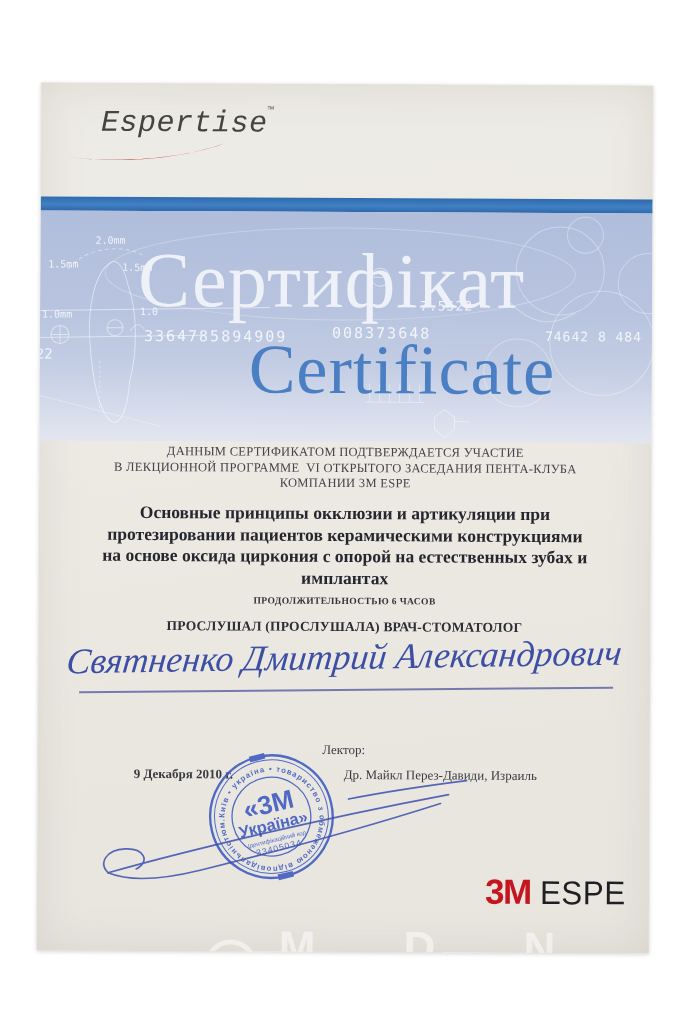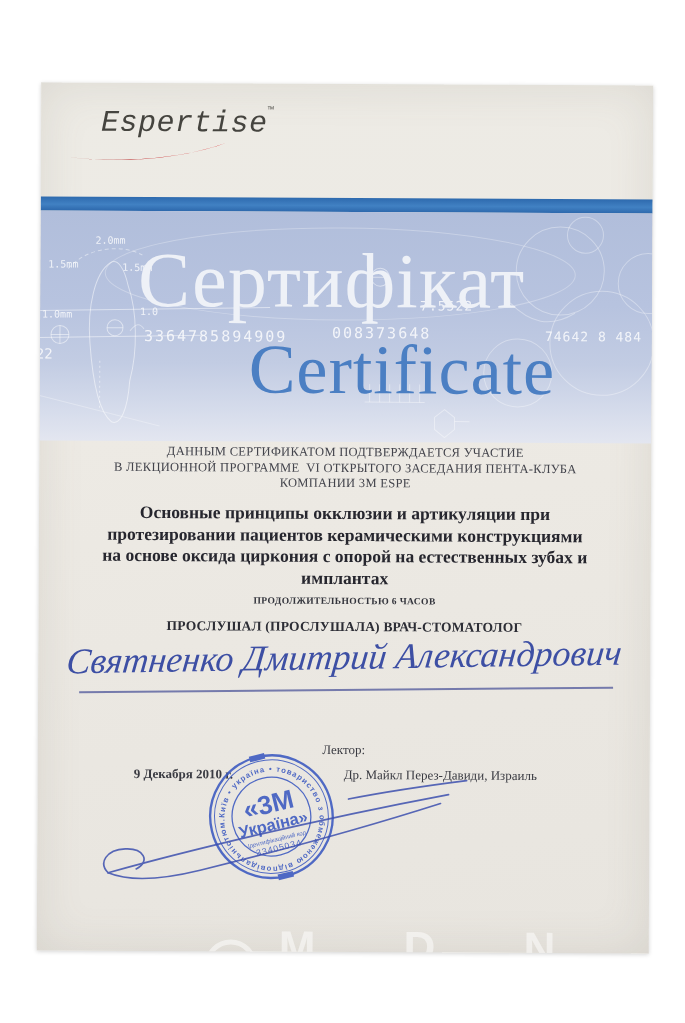--- a/index.html
+++ b/index.html
@@ -199,18 +199,21 @@
 
   <svg class="sig" width="400" height="160" viewBox="0 0 400 160">
     <g stroke="#3c4fae" stroke-width="1.7" fill="none" opacity=".85" stroke-linecap="round">
       <path d="M10,135 C80,115 210,82 350,55"></path>
       <path d="M10,135 C32,144 62,142 102,132 C190,110 268,88 342,64"></path>
       <path d="M10,135 C0,125 8,112 27,111 C45,110 53,123 38,131"></path>
       <path d="M250,60 C290,52 330,46 368,41"></path>
     </g>
   </svg>
 
+  <div class="espe">
+    <span class="m3">3M</span><span class="espe-w">ESPE</span>
+  </div>
 
   <div class="wm">
     <span class="circ">m</span><span class="frag">M D N</span>
   </div>
 
 </div>
 
 </body></html>

